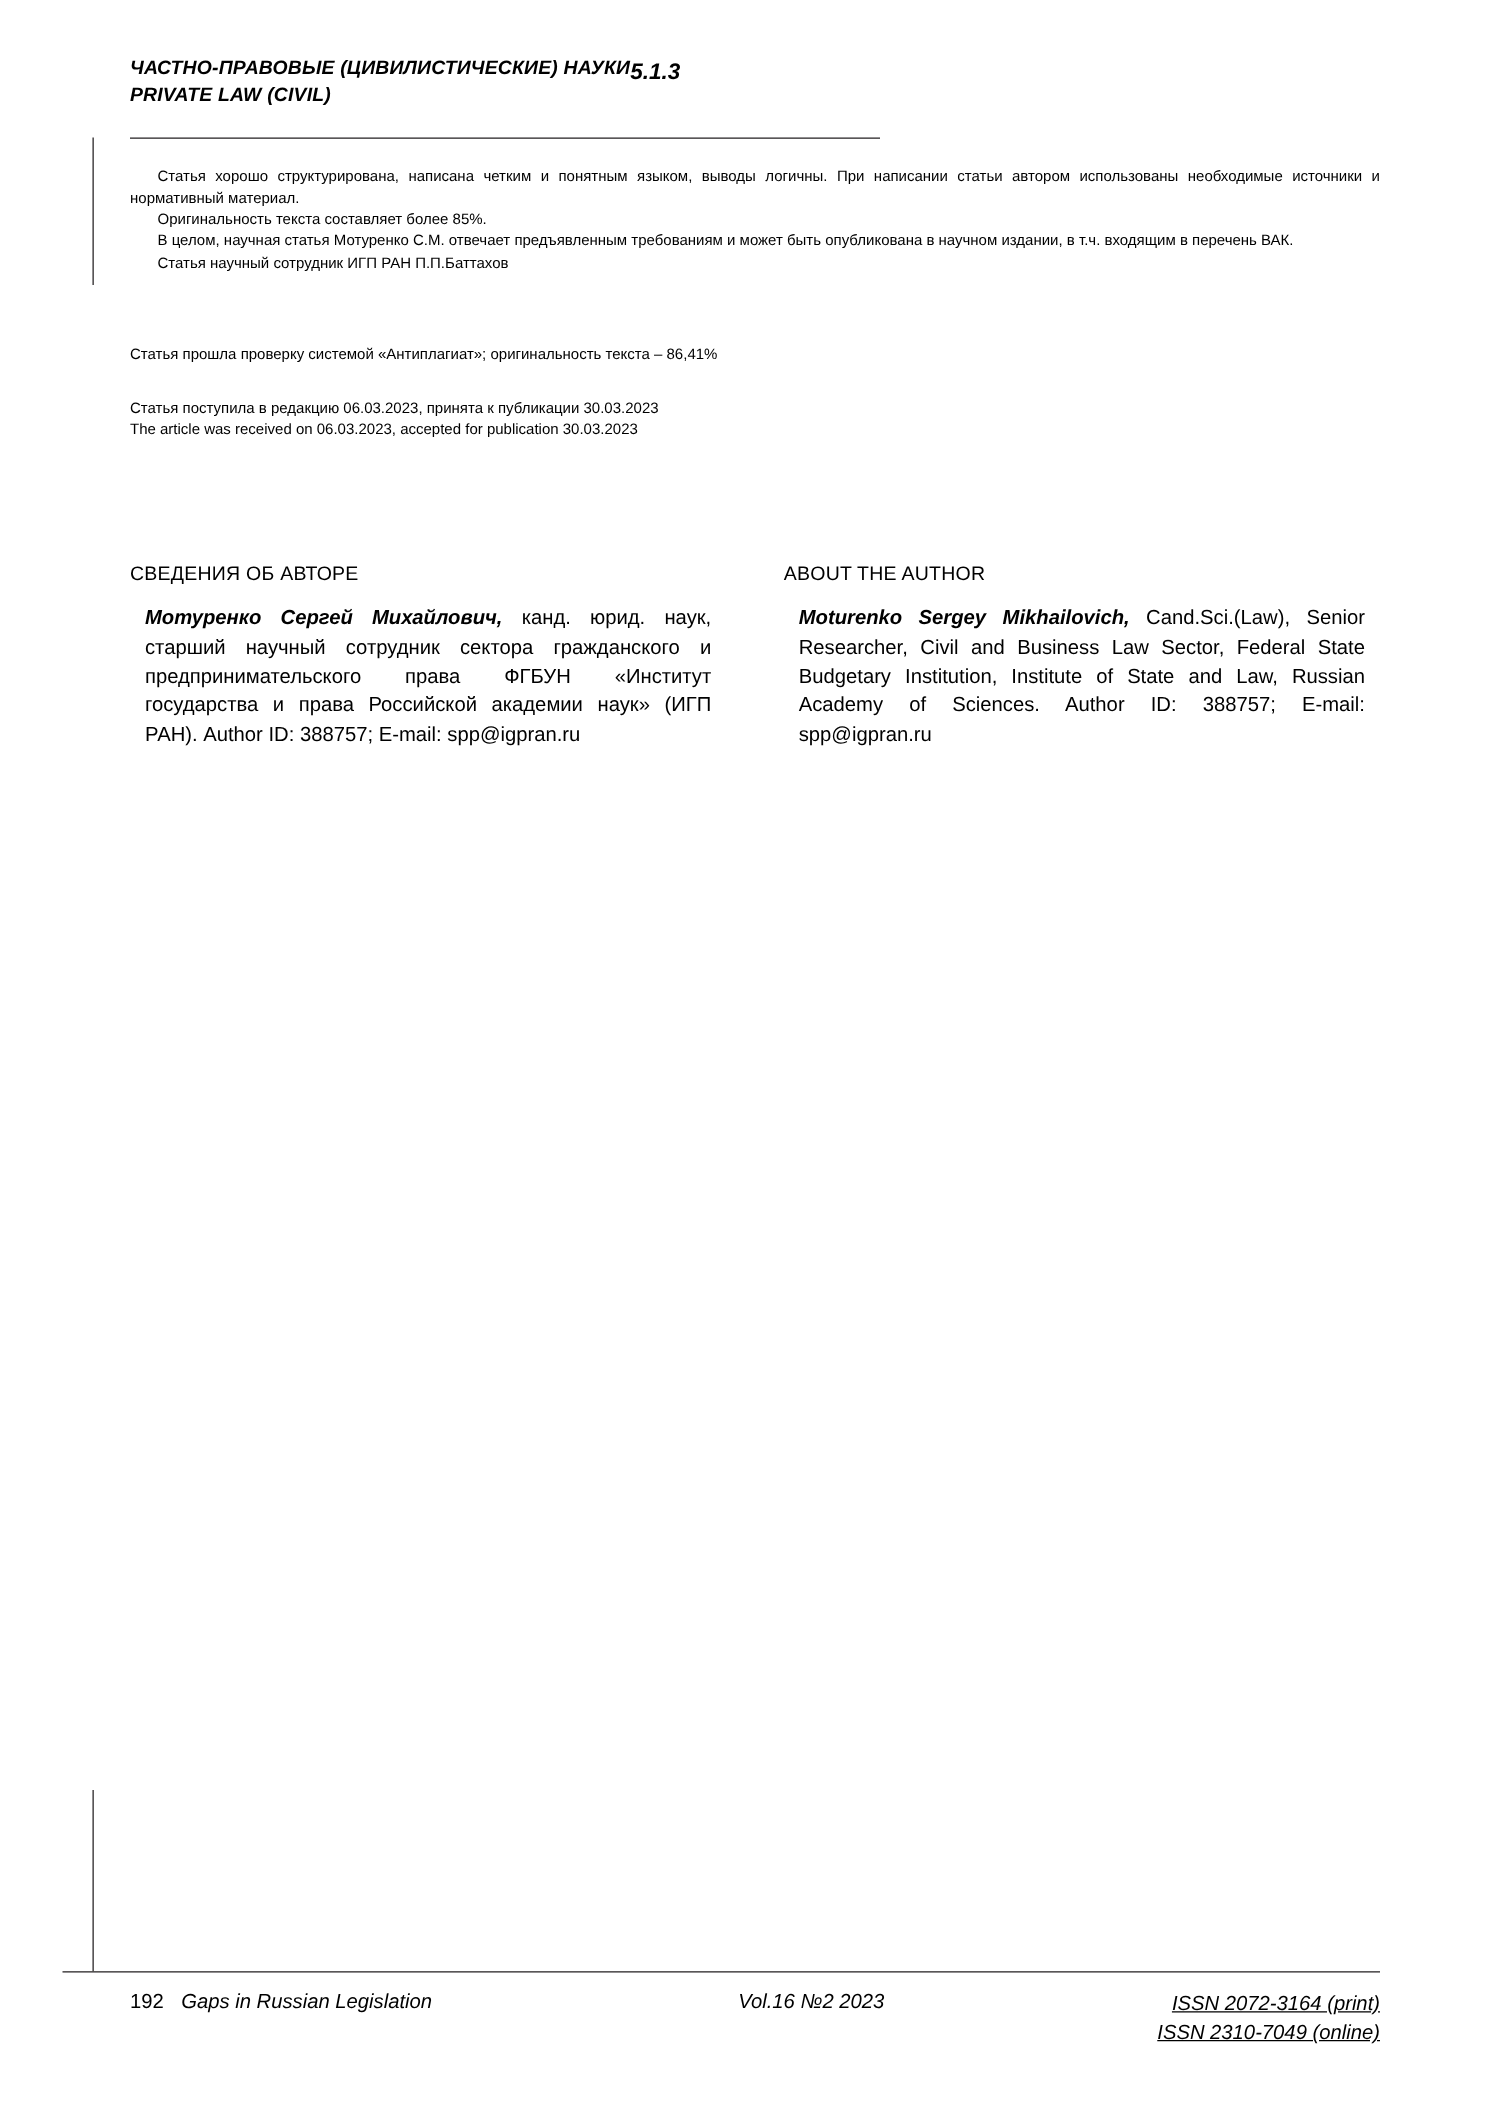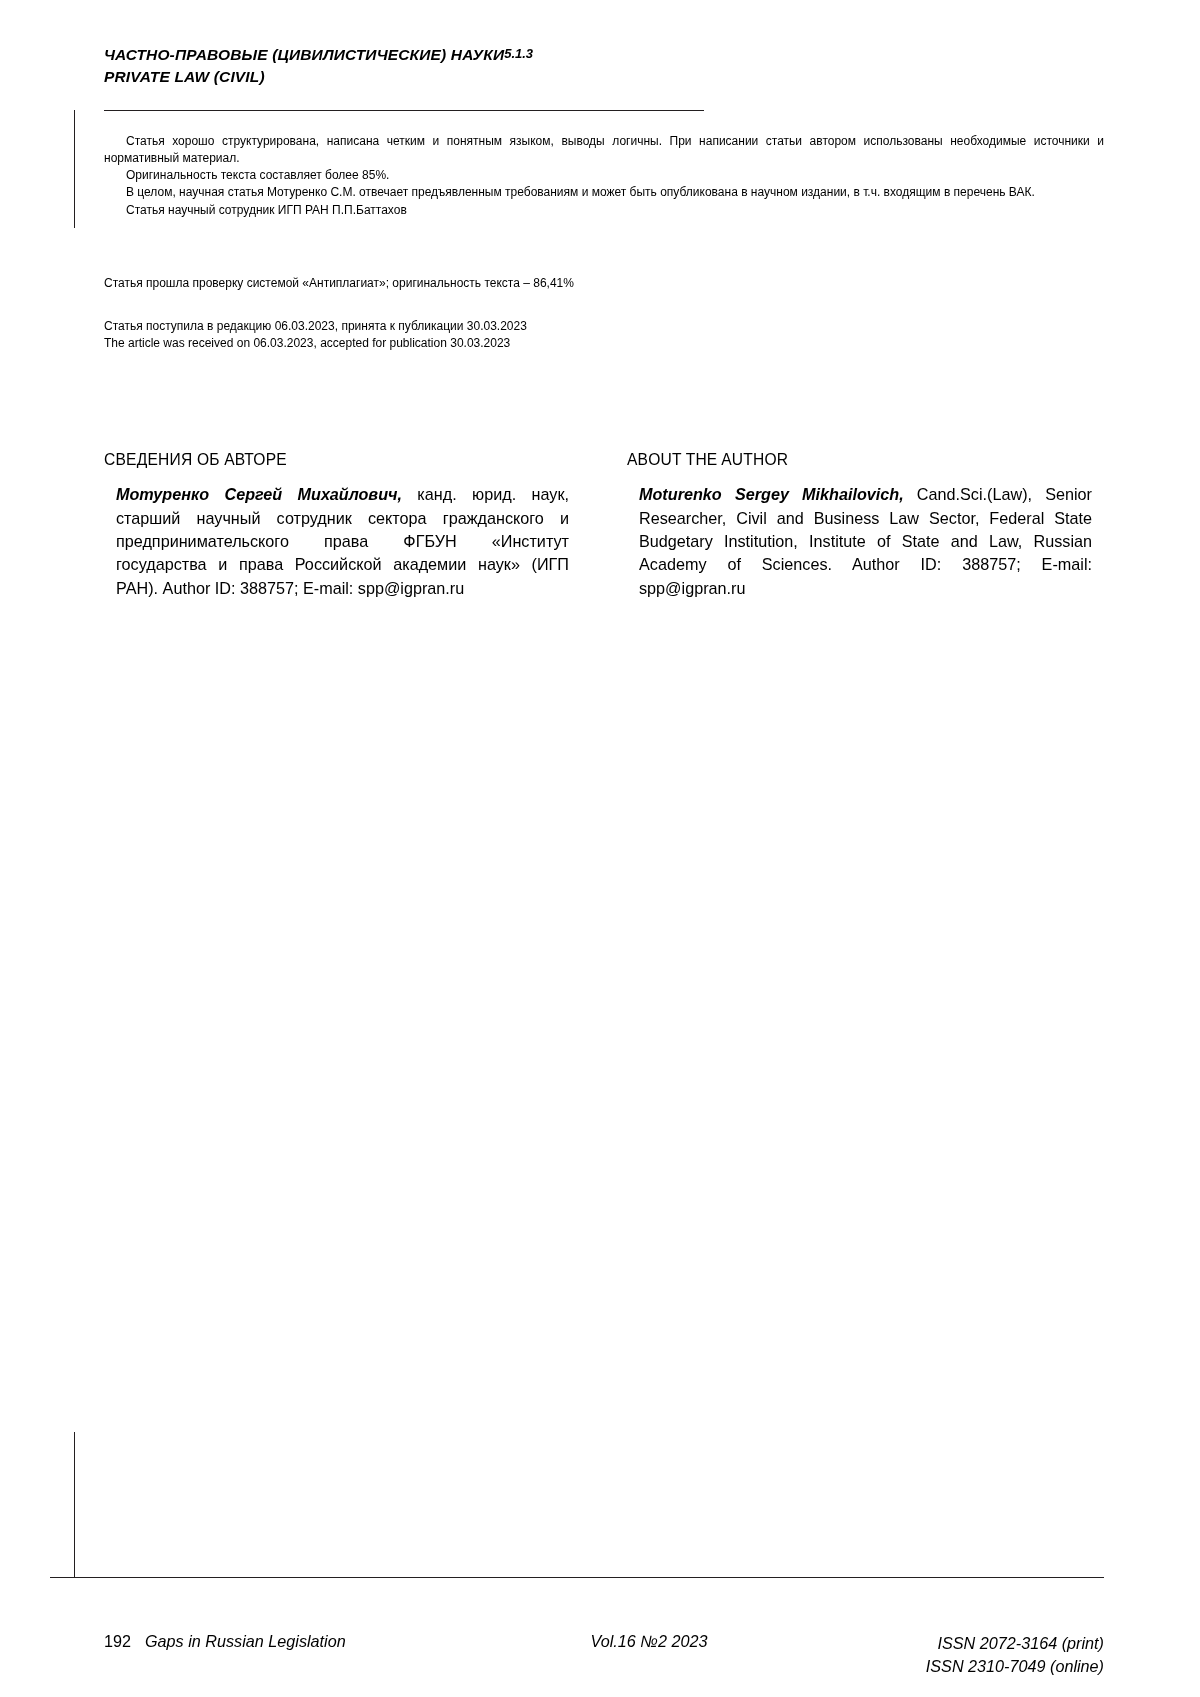--- a/index.html
+++ b/index.html
@@ -34,21 +34,21 @@
   .header-left {
     font-style: italic;
     font-weight: bold;
     font-size: 15.5px;
     line-height: 1.42;
     letter-spacing: 0.15px;
   }
   .header-right {
     font-style: italic;
     font-weight: bold;
-    font-size: 13px;
+    font-size: 18px;
     line-height: 1.42;
     white-space: nowrap;
     padding-top: 1px;
   }
   .header-rule {
     position: absolute;
     left: 104px;
     top: 110px;
     width: 600px;
     height: 1px;
@@ -135,21 +135,20 @@
     background: #231f20;
   }
   .footer {
     position: absolute;
     left: 104px;
     top: 1592px;
     width: 1000px;
     display: flex;
     align-items: flex-start;
     font-size: 16.2px;
-    margin-top: 40px;
   }
   .f-left {
     width: 340px;
     font-style: italic;
     white-space: nowrap;
   }
   .f-left .pagenum {
     font-style: normal;
     margin-right: 14px;
   }
@@ -157,20 +156,21 @@
     flex: 1;
     text-align: center;
     font-style: italic;
     white-space: nowrap;
   }
   .f-right {
     width: 250px;
     text-align: right;
     font-style: italic;
     line-height: 1.45;
+    text-decoration: underline;
   }
   .f-right div { white-space: nowrap; }
 </style>
 </head>
 <body>
 
 <div class="page">
 
   <div class="header">
     <div class="header-row">

